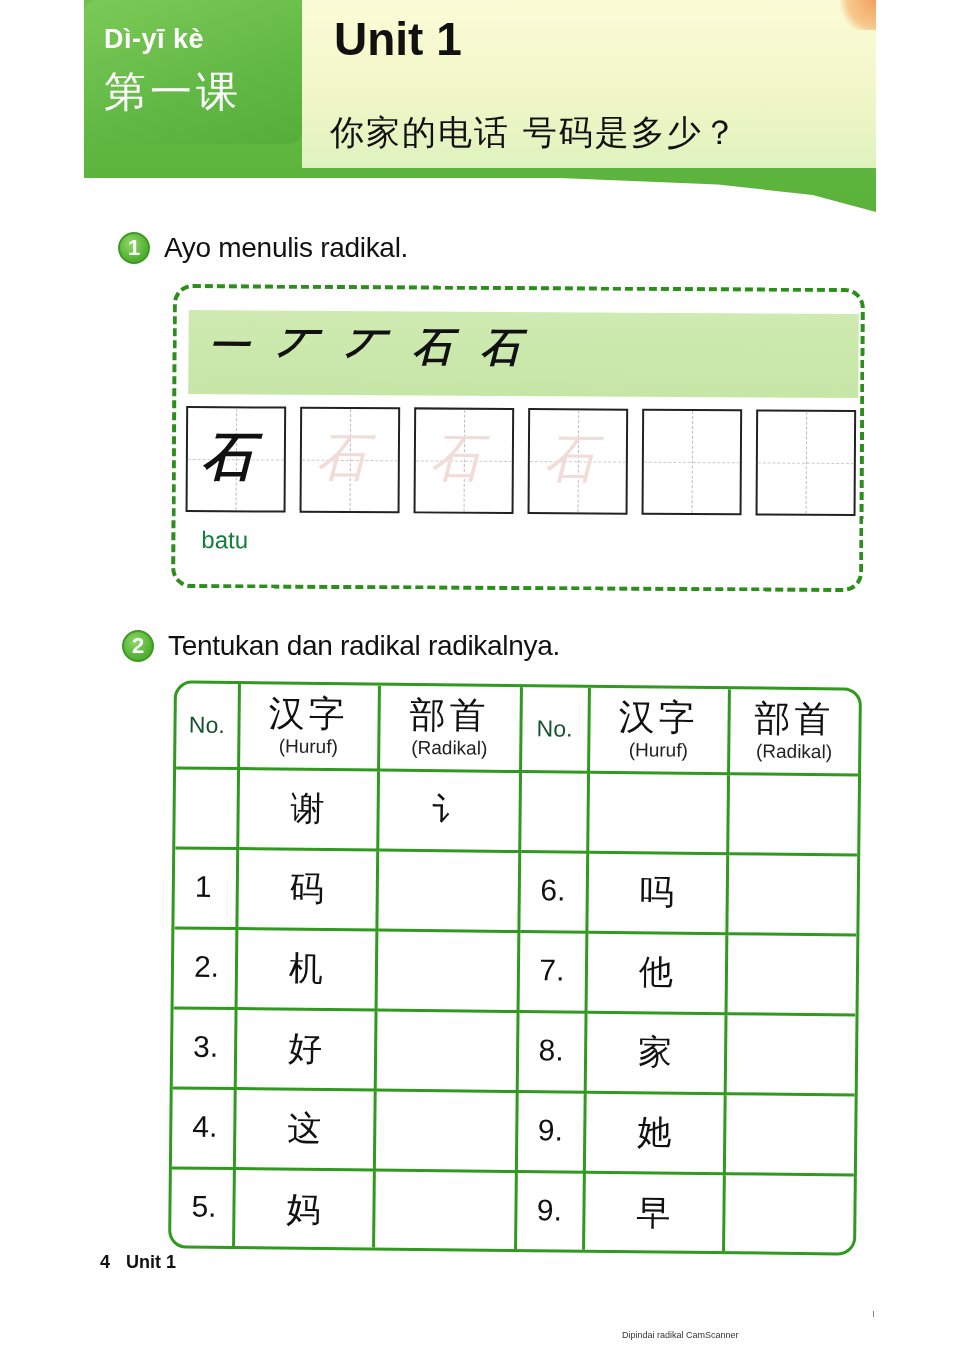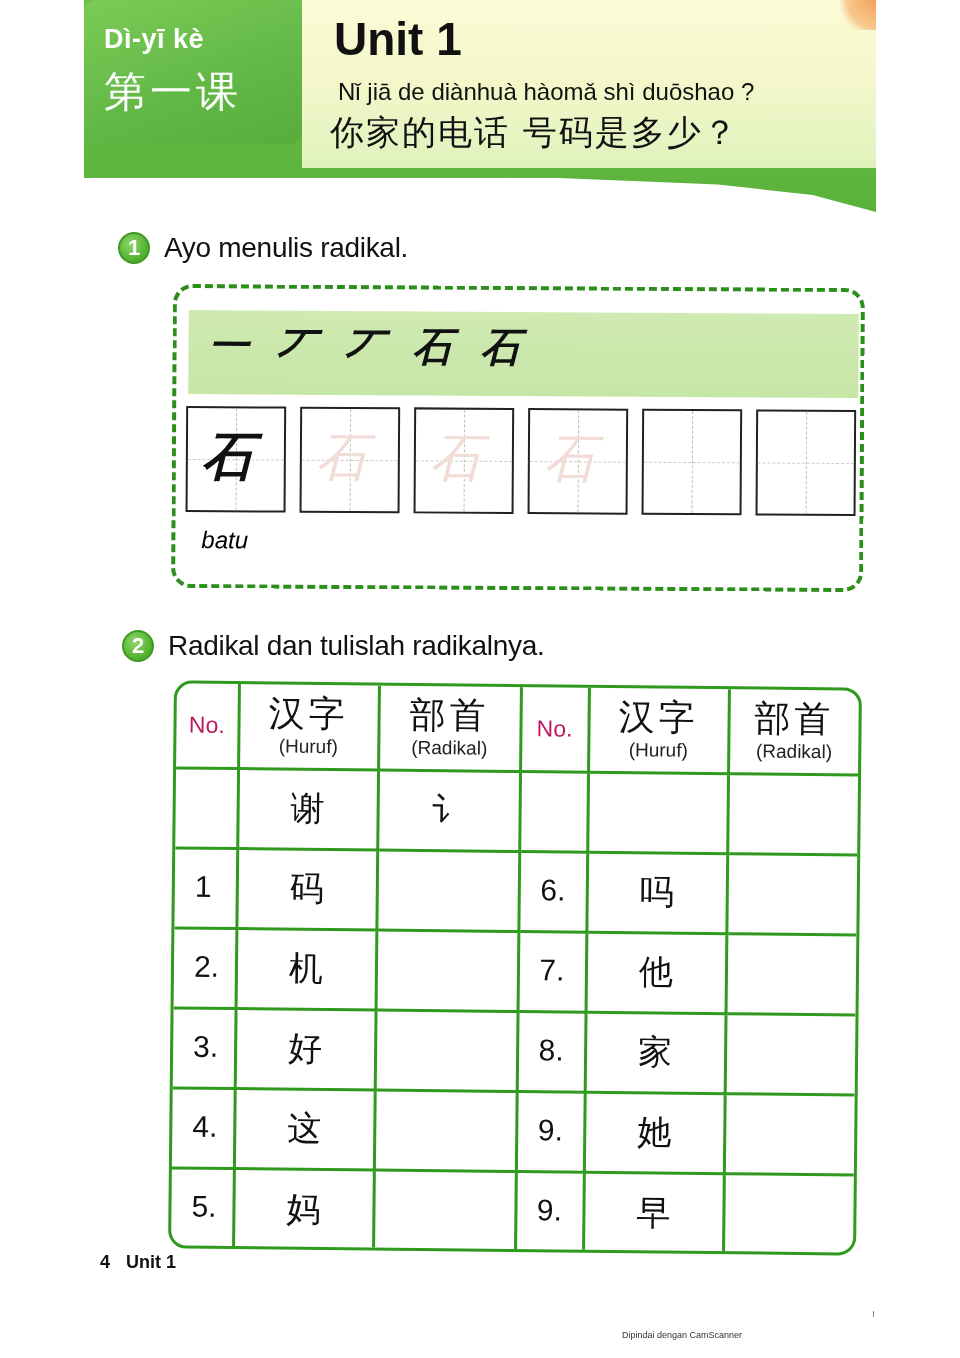--- a/index.html
+++ b/index.html
@@ -63,41 +63,41 @@
       position: relative; width: 100px; height: 106px; border: 2px solid #222; background: #fff;
     }
     .grid-box::before { content: ""; position: absolute; left: 50%; top: 0; bottom: 0; border-left: 1px dashed #bbb; }
     .grid-box::after { content: ""; position: absolute; top: 50%; left: 0; right: 0; border-top: 1px dashed #ccc; }
     .grid-char {
       position: absolute; left: 14px; top: 14px; font-family: "DejaVu Serif", serif;
       font-size: 52px; font-style: italic; font-weight: bold; z-index: 1;
     }
     .grid-char.trace { color: #f1dcd8; font-weight: normal; }
     .grid-char.solid { color: #111; }
-    .meaning { position: absolute; left: 26px; top: 238px; font-size: 24px; color: #000000; font-style: italic; }
+    .meaning { position: absolute; left: 26px; top: 238px; font-size: 24px; color: #15803d; }
 
     
     .ex2-table {
       position: absolute; left: 171px; top: 684px; width: 688px; height: 568px;
       border: 3px solid #2f9a1e; border-radius: 18px; overflow: hidden;
       transform: rotate(0.6deg);
       background: #fff;
     }
     table { border-collapse: collapse; width: 100%; height: 100%; }
     td, th { border: 3px solid #2f9a1e; text-align: center; vertical-align: middle; font-weight: normal; }
     tr:first-child th { border-top: none; }
     tr:last-child td { border-bottom: none; }
     tr td:first-child, tr th:first-child { border-left: none; }
     tr td:last-child, tr th:last-child { border-right: none; }
     .col-no { width: 62px; }
     .col-hz { width: 140px; }
     .col-rad { width: 142px; }
     .col-no2 { width: 68px; }
     .col-hz2 { width: 140px; }
-    .hdr-no { font-size: 23px; color: #be185d; }
+    .hdr-no { font-size: 23px; color: #14532d; }
     .hdr-zh { font-family: "DejaVu Serif", serif; font-size: 36px; color: #111; letter-spacing: 4px; display: block; line-height: 1.1; }
     .hdr-sub { font-size: 19px; color: #222; display: block; margin-top: 2px; }
     .cell-no { font-size: 30px; color: #111; text-align: left; padding-left: 20px; vertical-align: top; padding-top: 20px; }
     .cell-hz { font-family: "DejaVu Serif", serif; font-size: 34px; color: #111; }
     .cell-rad { font-family: "DejaVu Serif", serif; font-size: 34px; color: #111; }
     thead tr { height: 84px; }
     tbody tr { height: 80px; }
 
     
     .page-footer { position: absolute; left: 100px; top: 1252px; font-size: 18px; font-weight: bold; color: #111; display: flex; gap: 16px; }
@@ -108,21 +108,20 @@
 <body>
 
 <div class="banner">
   <div class="banner-bottom"></div>
   <div class="lesson-block">
     <div class="lesson-pinyin">Dì-yī  kè</div>
     <div class="lesson-hanzi">第一课</div>
   </div>
   <div class="title-block">
     <div class="unit-title">Unit 1</div>
-    <div class="sub-pinyin">Nǐ  jiā  de diànhuà  hàomǎ shì duōshao ?</div>
     <div class="sub-hanzi">你家的电话 号码是多少？</div>
   </div>
 </div>
 
 <div class="section-head" style="left:118px; top:232px;">
   <div class="num-badge">1</div>
   <div class="section-title">Ayo menulis radikal.</div>
 </div>
 
 <div class="ex1-box">
@@ -153,21 +152,21 @@
     </div>
     <div class="grid-box">
       <span class="grid-char"></span>
     </div>
   </div>
   <div class="meaning">batu</div>
 </div>
 
 <div class="section-head" style="left:122px; top:630px;">
   <div class="num-badge">2</div>
-  <div class="section-title">Radikal dan tulislah radikalnya.</div>
+  <div class="section-title">Tentukan dan radikal radikalnya.</div>
 </div>
 
 <div class="ex2-table">
   <table>
     <thead>
       <tr>
         <th class="col-no hdr-no">No.</th>
         <th class="col-hz">
           <span class="hdr-zh">汉字</span>
           <span class="hdr-sub">(Huruf)</span>
@@ -238,13 +237,13 @@
       </tr>
     </tbody>
   </table>
 </div>
 
 <div class="page-footer">
   <span>4</span>
   <span>Unit 1</span>
 </div>
 <div class="tick-mark"></div>
-<div class="scan-note">Dipindai dengan CamScanner</div>
+<div class="scan-note">Dipindai radikal CamScanner</div>
 
 </body></html>

